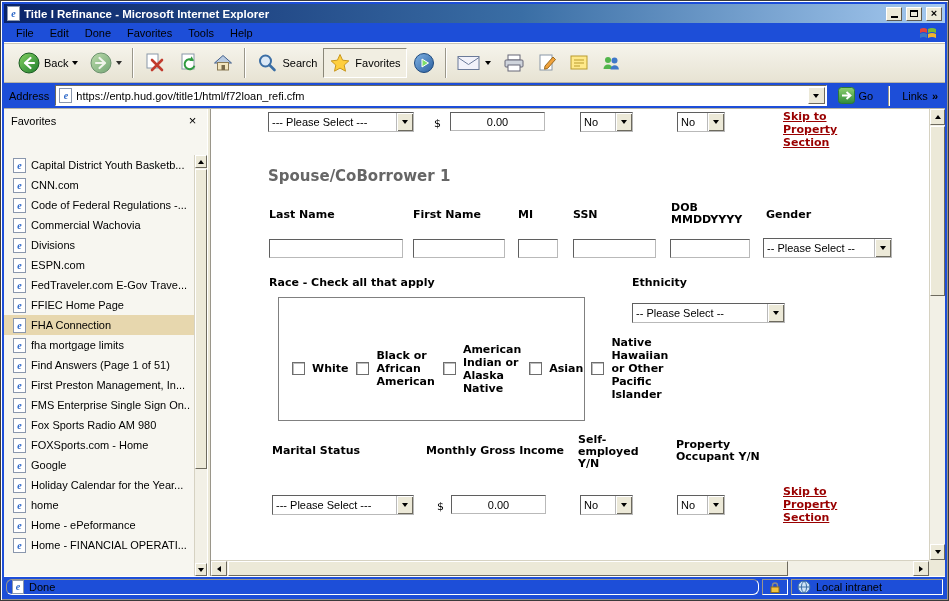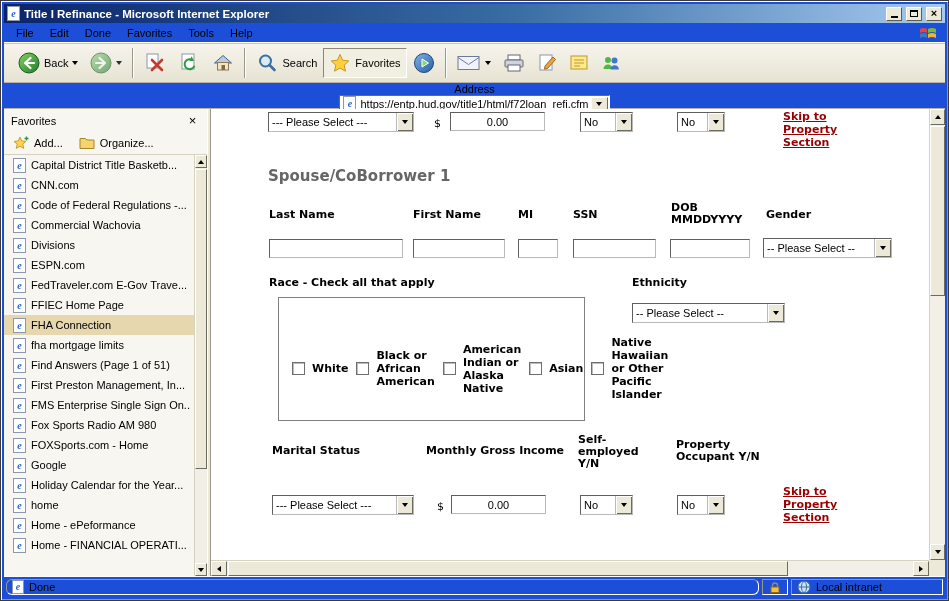--- a/index.html
+++ b/index.html
@@ -36,22 +36,22 @@
   .tbtn .lbl{font-size:11px;white-space:nowrap;}
   .tbtn.pressed{border-color:#8a8778 #fff #fff #8a8778;background:#f1eee2;}
   .tbtn.dim{opacity:.8;}
   .tsep{width:2px;height:30px;border-left:1px solid #9a978a;border-right:1px solid #fff;margin:0 4px;flex:none;}
   .tri-d{width:0;height:0;border-left:3px solid transparent;border-right:3px solid transparent;border-top:4px solid #000;}
   .tri-u{width:0;height:0;border-left:3px solid transparent;border-right:3px solid transparent;border-bottom:4px solid #000;}
   .tri-l{width:0;height:0;border-top:3px solid transparent;border-bottom:3px solid transparent;border-right:4px solid #000;}
   .tri-r{width:0;height:0;border-top:3px solid transparent;border-bottom:3px solid transparent;border-left:4px solid #000;}
 
   
-  .addressbar{position:absolute;left:3px;top:82px;right:3px;height:26px;display:flex;align-items:center;gap:0;
-              padding:0 5px;border-bottom:1px solid #b7b4a6;flex-direction:column;}
+  .addressbar{position:absolute;left:3px;top:82px;right:3px;height:26px;display:flex;align-items:center;gap:6px;
+              padding:0 5px;border-bottom:1px solid #b7b4a6;}
   .addr-field{flex:1;height:21px;background:#fff;border:1px solid;border-color:#6d6a5e #fff #fff #6d6a5e;
               display:flex;align-items:center;gap:4px;padding:0 20px 0 3px;position:relative;}
   .addr-url{white-space:nowrap;overflow:hidden;}
   .addr-drop{position:absolute;right:1px;top:1px;bottom:1px;width:17px;background:#ece9d8;
              border:1px solid;border-color:#fff #6d6a5e #6d6a5e #fff;display:flex;align-items:center;justify-content:center;}
   .go-btn{display:flex;align-items:center;gap:4px;padding:2px 5px;}
   .links{display:flex;align-items:center;gap:4px;padding:0 2px;}
   .chev{font-weight:bold;}
 
   
@@ -301,39 +301,24 @@
     </span>
   </div>
 
   <div class="bodyarea">
 
     <div class="sidebar">
       <div class="sb-header">
         <span class="sb-title">Favorites</span>
         <span class="sb-close">×</span>
       </div>
-      <div class="sb-actions">
-        <span class="sb-act">
-          <svg width="16" height="14" viewBox="0 0 16 14">
-            <path d="M7 1 L8.8 5 L13 5.4 L9.8 8.2 L10.8 12.4 L7 10.3 L3.2 12.4 L4.2 8.2 L1 5.4 L5.2 5 Z" fill="#ffd24a" stroke="#bd8f1f" stroke-width="0.8"></path>
-            <path d="M11.5 2.5 h4 M13.5 0.5 v4" stroke="#2f9a3f" stroke-width="1.4"></path>
-          </svg>
-          <span>Add...</span>
-        </span>
-        <span class="sb-act">
-          <svg width="16" height="13" viewBox="0 0 16 13">
-            <path d="M1 4 L1 11.5 L15 11.5 L15 3 L8 3 L6.5 1.5 L1 1.5 Z" fill="#f7d36b" stroke="#a8852a"></path>
-          </svg>
-          <span>Organize...</span>
-        </span>
-      </div>
       <div class="sb-list">
         <div class="fav-item">
             <span class="ie-pg"></span>
-            <span class="fav-label">Capital District Title Basketb...</span>
+            <span class="fav-label">Capital District Youth Basketb...</span>
           </div>
         <div class="fav-item">
             <span class="ie-pg"></span>
             <span class="fav-label">CNN.com</span>
           </div>
         <div class="fav-item">
             <span class="ie-pg"></span>
             <span class="fav-label">Code of Federal Regulations -...</span>
           </div>
         <div class="fav-item">

